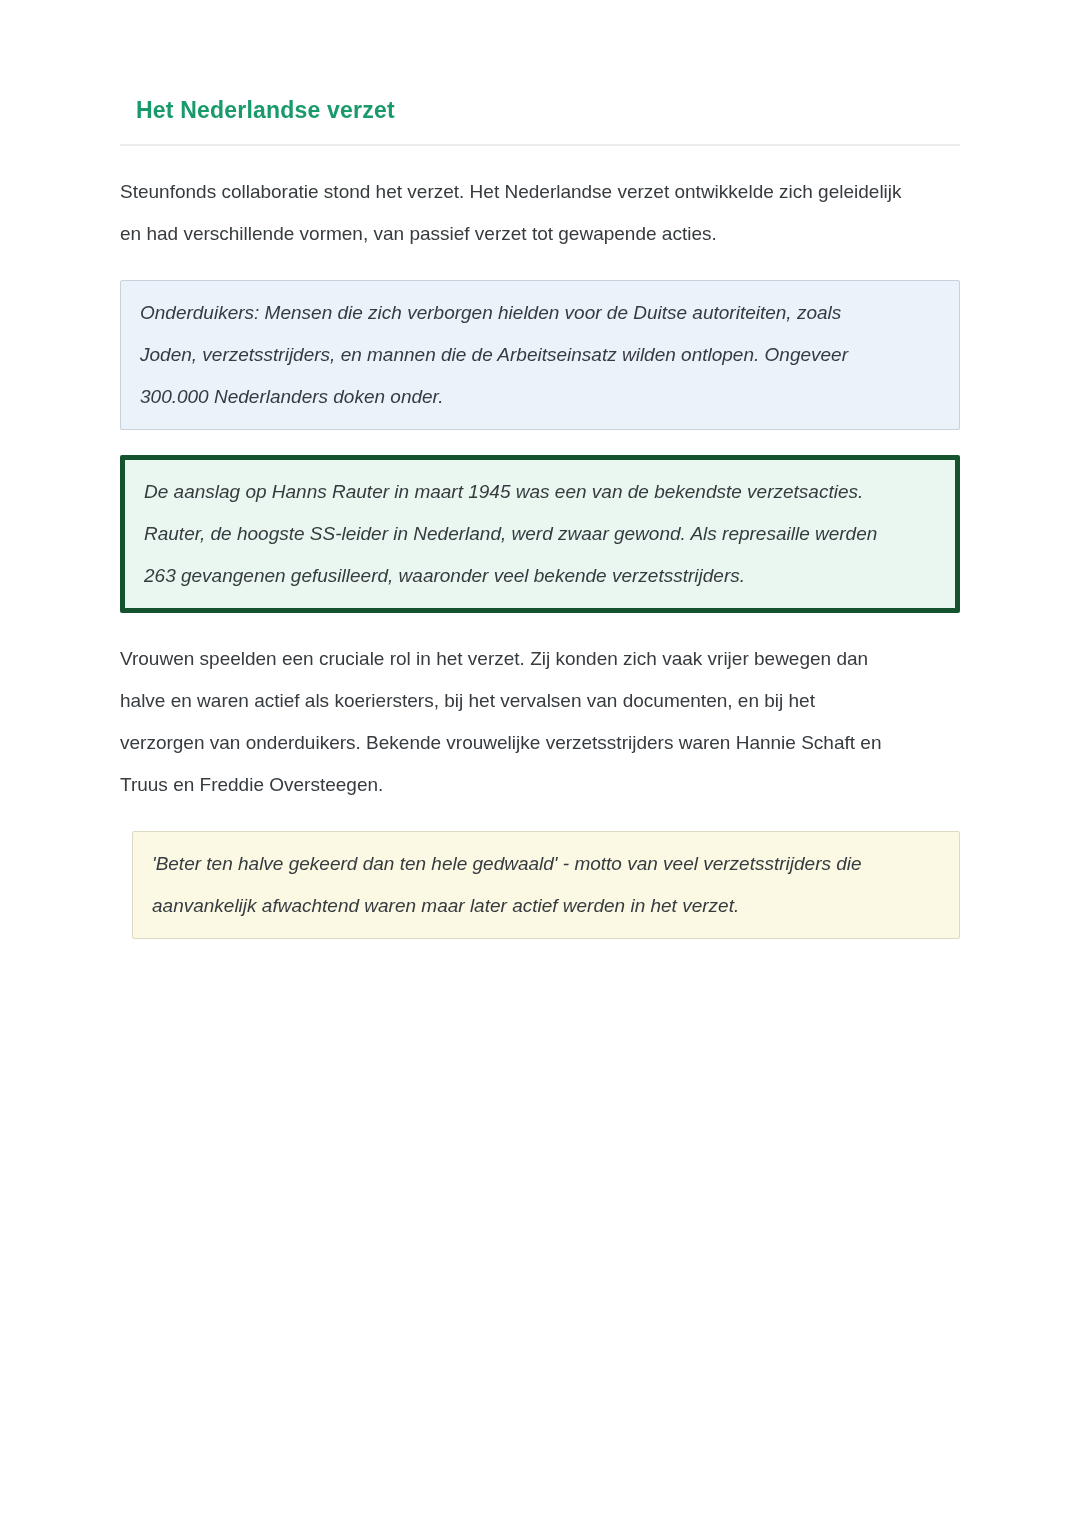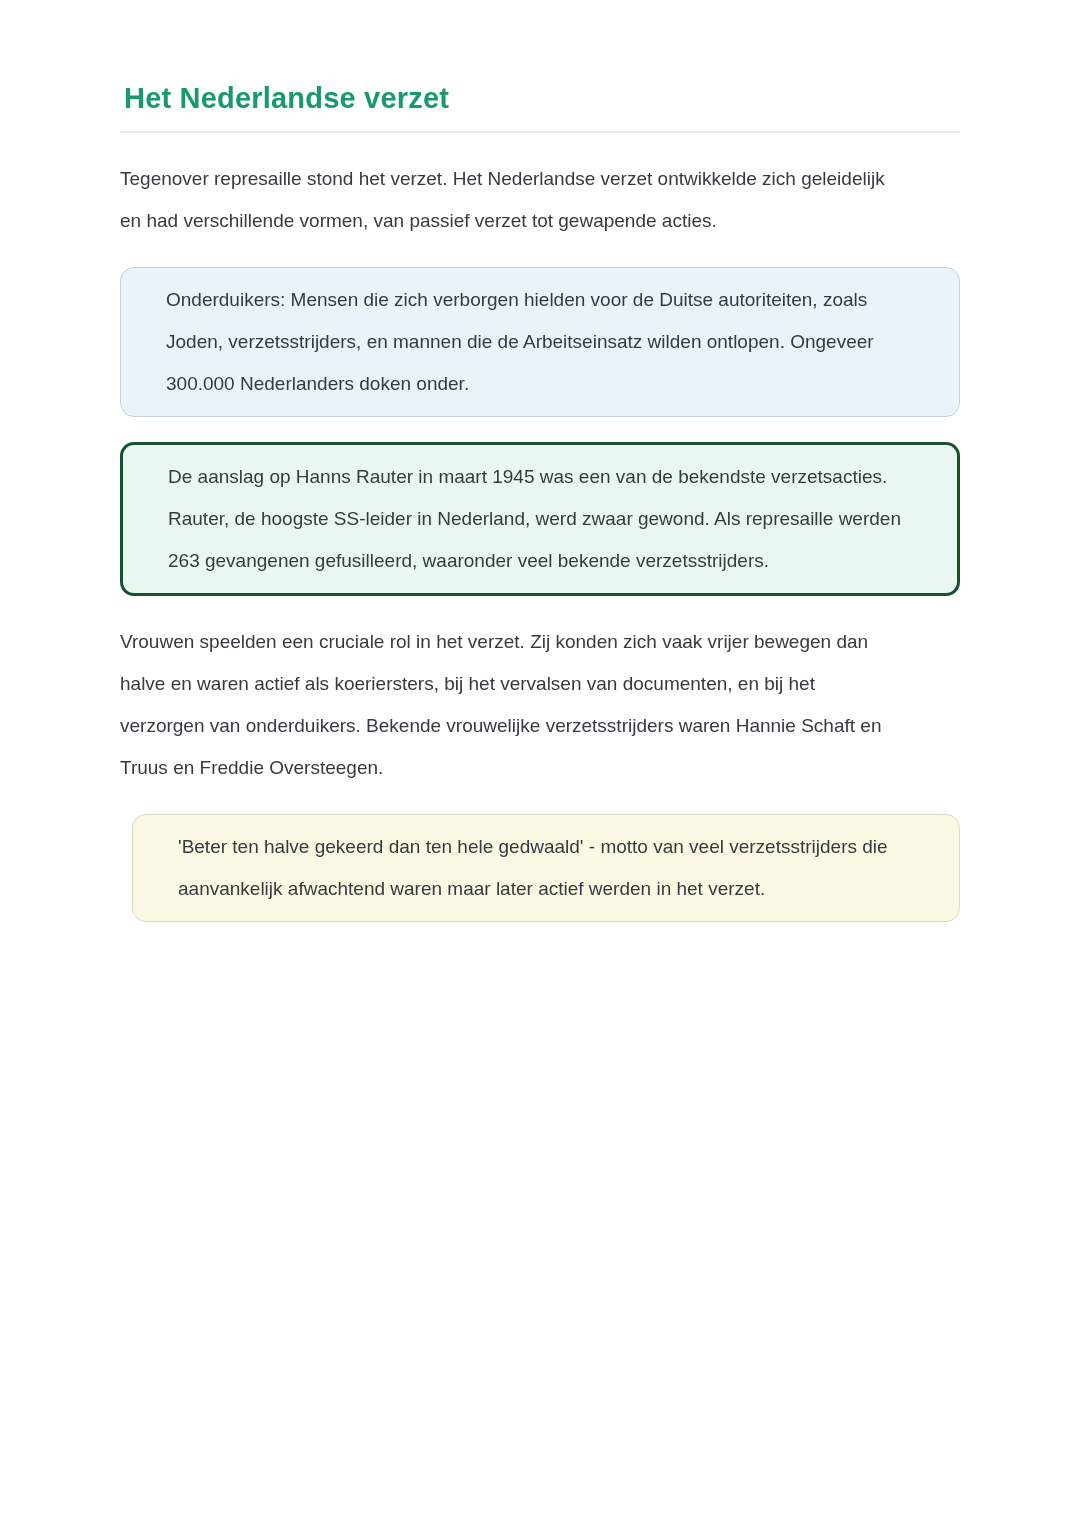--- a/index.html
+++ b/index.html
@@ -15,22 +15,22 @@
     color: #363b3f;
     overflow: hidden;
   }
   .content {
     box-sizing: border-box;
     width: 840px;
     margin: 0 auto;
     padding-top: 76px;
   }
   h1.page-title {
-    margin: 4px;
-    font-size: 29px;
+    margin: 16px;
+    font-size: 23px;
     line-height: 36px;
     font-weight: 700;
     color: #189a6b;
     letter-spacing: 0.2px;
   }
   .title-divider {
     border: none;
     border-top: 2px solid #ececec;
     margin: 15px 0 0 0;
   }
@@ -43,50 +43,51 @@
   h3.sub-heading {
     margin: 32px 0 0 0;
     font-size: 20px;
     line-height: 26px;
     font-weight: 700;
     color: #189a6b;
   }
   .callout {
     box-sizing: border-box;
     margin: 25px 0 0 0;
-    padding: 11px 45px;
-    border-radius: 14px;
+    padding: 11px 19px;
+    border-radius: 2px;
     font-size: 19px;
     line-height: 42px;
     white-space: pre-line;
+    font-style: italic;
   }
   .callout.info {
     background: #eaf2fa;
     border: 1px solid #c9d2da;
   }
   .callout.success {
     background: #eaf7f0;
-    border: 3px solid #14532d;
+    border: 5px solid #14532d;
   }
   .callout.note {
     background: #fbf8e3;
     border: 1px solid #ddd9c5;
     margin-left: 12px;
   }
 </style>
 </head>
 <body>
 
 <div class="content">
 
   <h1 class="page-title">Het Nederlandse verzet</h1>
 
   <hr class="title-divider">
 
-  <p class="body-par">Tegenover represaille stond het verzet. Het Nederlandse verzet ontwikkelde zich geleidelijk
+  <p class="body-par">Steunfonds collaboratie stond het verzet. Het Nederlandse verzet ontwikkelde zich geleidelijk
 en had verschillende vormen, van passief verzet tot gewapende acties.</p>
 
 
 
   <div class="callout info">Onderduikers: Mensen die zich verborgen hielden voor de Duitse autoriteiten, zoals
 Joden, verzetsstrijders, en mannen die de Arbeitseinsatz wilden ontlopen. Ongeveer
 300.000 Nederlanders doken onder.</div>
 
 
   <div class="callout success">De aanslag op Hanns Rauter in maart 1945 was een van de bekendste verzetsacties.

